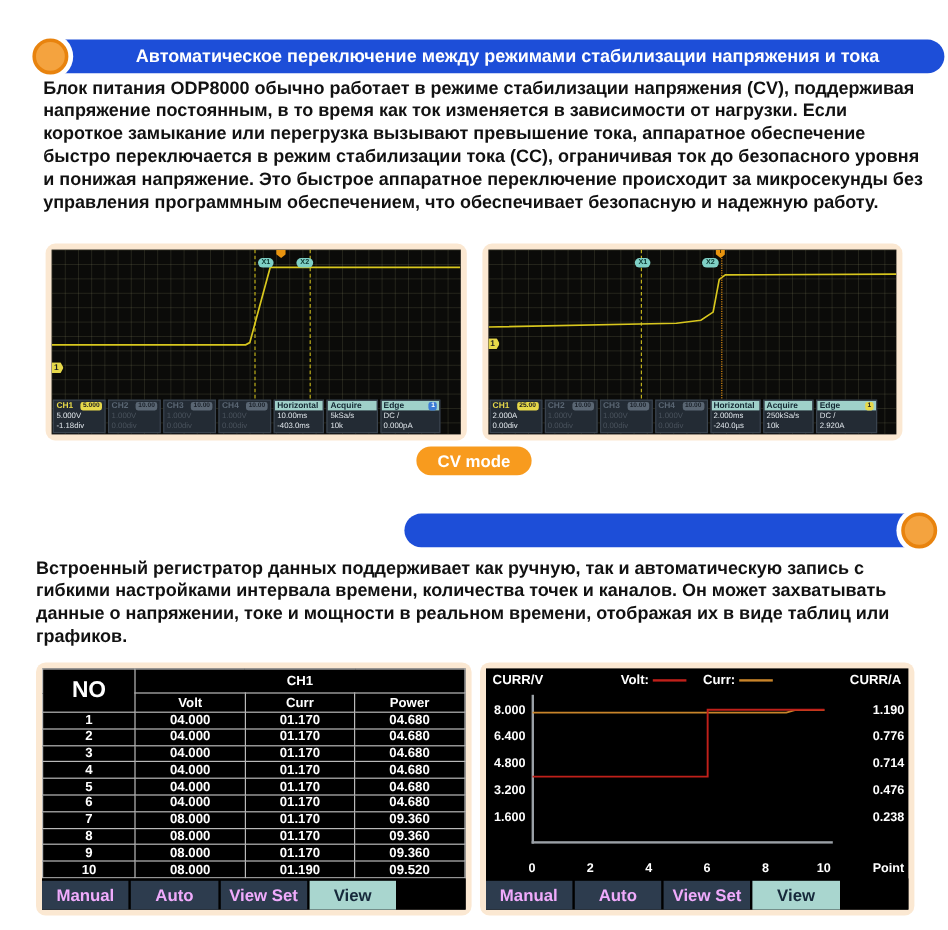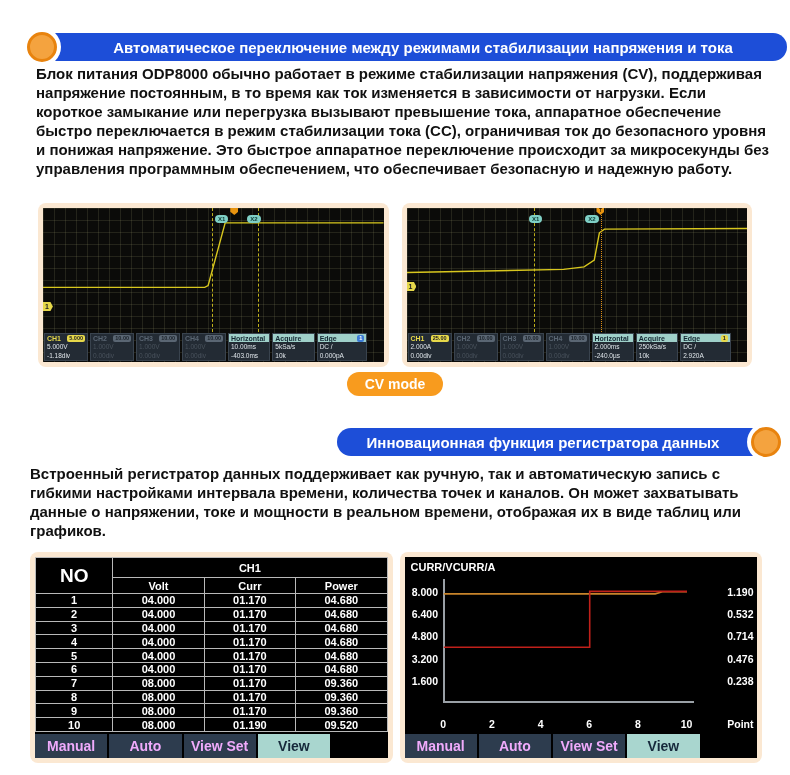--- a/index.html
+++ b/index.html
@@ -265,21 +265,20 @@
         </div>
       </div>
     </div>
   </div>
 
   <div class="caption-row">
     <div class="half"><span class="mode-pill">CV mode</span></div>
   </div>
 
   <div class="banner banner2">
-    <span class="txt">Инновационная функция регистратора данных</span>
     <span class="knob">
         <span class="inner"></span>
       </span>
   </div>
 
   <div class="para para2">Встроенный регистратор данных поддерживает как ручную, так и автоматическую запись с гибкими настройками интервала времени, количества точек и каналов. Он может захватывать данные о напряжении, токе и мощности в реальном времени, отображая их в виде таблиц или графиков.</div>
 
   <div class="logger-row">
 
     <div class="card">
@@ -364,30 +363,40 @@
           <div class="mi active">View</div>
           <div class="spacer"></div>
         </div>
       </div>
     </div>
 
     <div class="card">
       <div class="panel">
         <div class="g-head">
           <span>CURR/V</span>
+          <span class="g-legend">
+            <span class="item">
+                <span>Volt:</span>
+                <span class="dash red"></span>
+              </span>
+            <span class="item">
+                <span>Curr:</span>
+                <span class="dash org"></span>
+              </span>
+          </span>
           <span>CURR/A</span>
         </div>
         <div class="g-plot">
           <div class="ytick" style="top:11.8%">8.000</div>
           <div class="ytick" style="top:25.8%">6.400</div>
           <div class="ytick" style="top:39.9%">4.800</div>
           <div class="ytick" style="top:53.9%">3.200</div>
           <div class="ytick" style="top:68%">1.600</div>
           <div class="ytick r" style="top:11.8%">1.190</div>
-          <div class="ytick r" style="top:25.8%">0.532</div>
+          <div class="ytick r" style="top:25.8%">0.776</div>
           <div class="ytick r" style="top:39.9%">0.714</div>
           <div class="ytick r" style="top:53.9%">0.476</div>
           <div class="ytick r" style="top:68%">0.238</div>
           <div class="yax"></div>
           <div class="xax"></div>
           <svg class="g-svg" viewBox="0 0 100 100" preserveAspectRatio="none">
             <polyline class="curr" points="11,12 71,12 73,10.3 80,10.3"></polyline>
             <polyline class="volt" points="11,55 52.4,55 52.4,10 80,10"></polyline>
           </svg>
           <div class="xtick" style="left:11%">0</div>

